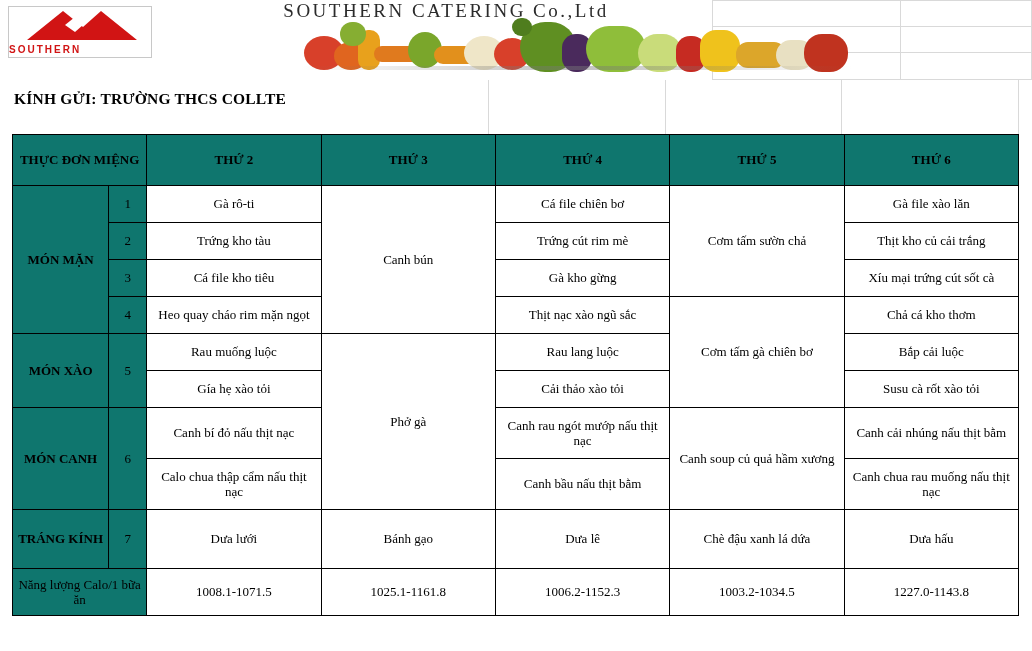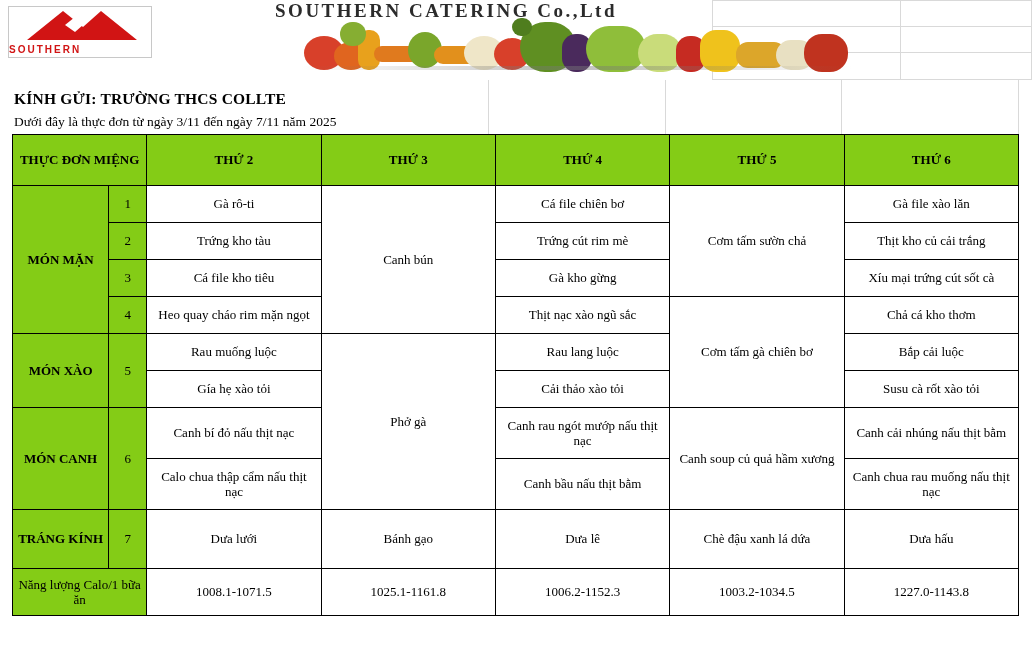--- a/index.html
+++ b/index.html
@@ -54,21 +54,21 @@
     color: #d11414;
   }
   .company-title {
     position: absolute;
     left: 186px;
     top: 0px;
     width: 520px;
     text-align: center;
     font-family: "Liberation Serif", serif;
     font-size: 19px;
-    font-weight: bold;
+    font-weight: normal;
     letter-spacing: 2.5px;
     color: #2b2b2b;
     white-space: nowrap;
   }
   .veg-strip {
     position: absolute;
     left: 296px;
     top: 16px;
     width: 560px;
     height: 56px;
@@ -144,21 +144,21 @@
     text-align: center;
     vertical-align: middle;
     font-size: 13px;
     padding: 3px 4px;
     line-height: 1.18;
   }
   .col-a { width: 96px; }
   .col-b { width: 38px; }
   .col-day { width: 174px; }
 
-  .yellow { background: #84cc16; }
+  .yellow { background: #0f766e; }
   .head-cell {
     font-weight: bold;
     font-size: 15px;
     height: 44px;
   }
   .rowhead {
     font-weight: bold;
     font-size: 14px;
   }
   .numcell { font-size: 13px; }
@@ -223,21 +223,20 @@
 </div>
 
 <div class="title-area">
   <div class="title-grid">
     <i style="left:488px;"></i>
     <i style="left:665px;"></i>
     <i style="left:841px;"></i>
     <i style="left:1018px;"></i>
   </div>
   <div class="doc-title">KÍNH GỬI: TRƯỜNG THCS COLLTE</div>
-  <div class="doc-sub">Dưới đây là thực đơn từ ngày 3/11 đến ngày 7/11 năm 2025</div>
 </div>
 
 <table class="menu">
   <colgroup>
     <col class="col-a">
       <col class="col-b">
     <col class="col-day">
       <col class="col-day">
       <col class="col-day">
       <col class="col-day">

